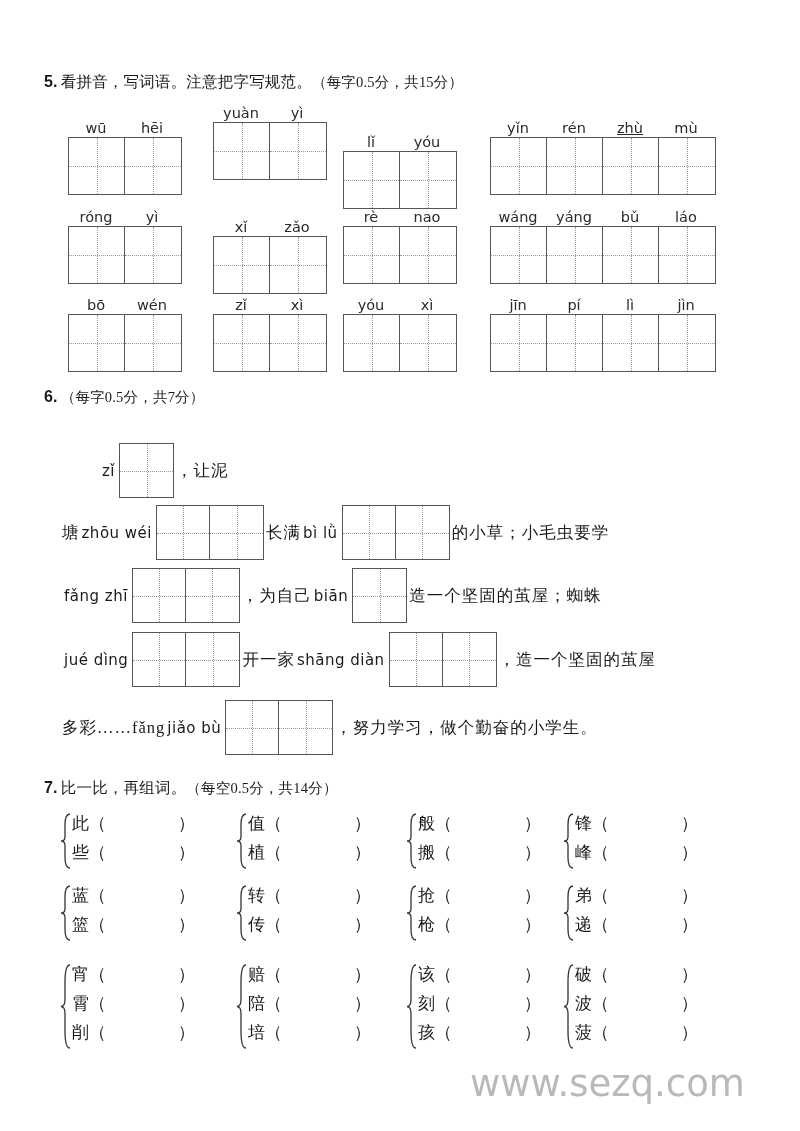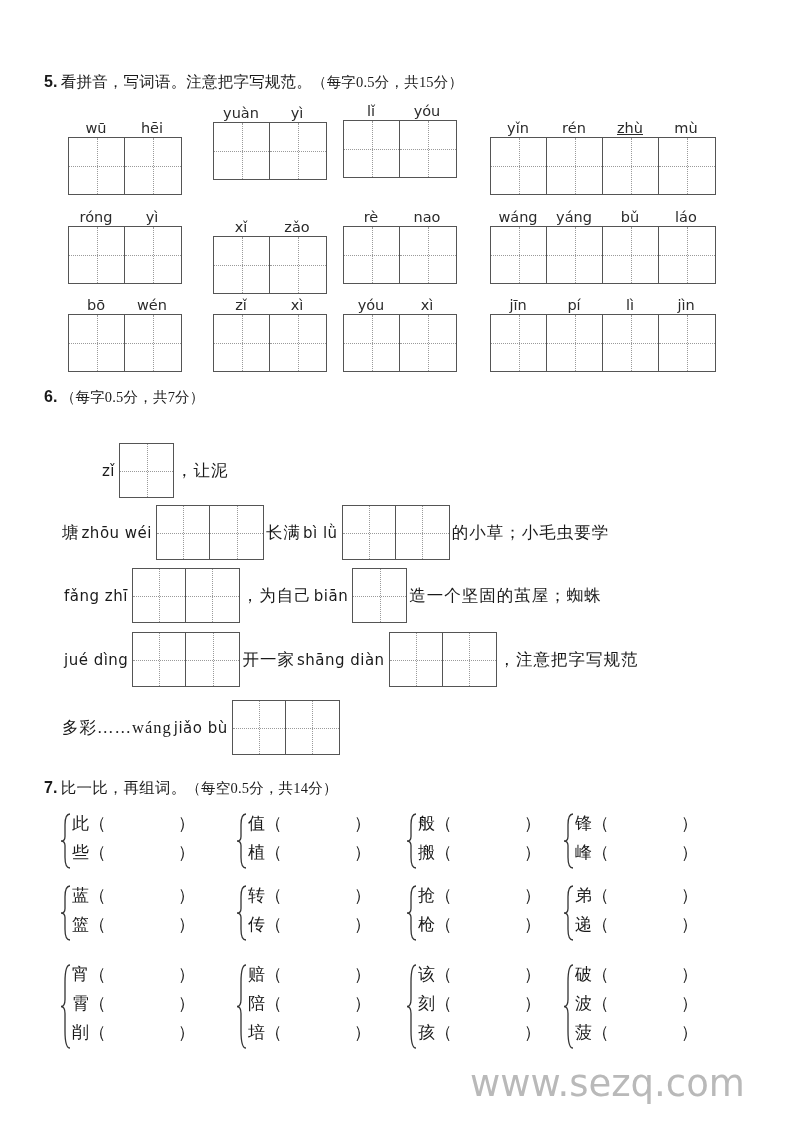--- a/index.html
+++ b/index.html
@@ -188,21 +188,21 @@
       <div class="word-block" style="left: 213px; top: 100px;">
         <div class="pinyin-line">
           <span class="pinyin-cell" style="width: 56px;">yuàn</span>
           <span class="pinyin-cell" style="width: 56px;">yì</span>
         </div>
         <div class="tzg">
           <div class="tzg-cell" style="width: 56px; height: 56px;"></div>
           <div class="tzg-cell" style="width: 56px; height: 56px;"></div>
         </div>
       </div>
-      <div class="word-block" style="left: 343px; top: 98px;">
+      <div class="word-block" style="left: 343px; top: 129px;">
         <div class="pinyin-line">
           <span class="pinyin-cell" style="width: 56px;">lǐ</span>
           <span class="pinyin-cell" style="width: 56px;">yóu</span>
         </div>
         <div class="tzg">
           <div class="tzg-cell" style="width: 56px; height: 56px;"></div>
           <div class="tzg-cell" style="width: 56px; height: 56px;"></div>
         </div>
       </div>
       <div class="word-block" style="left: 490px; top: 115px;">
@@ -355,29 +355,30 @@
         <div class="tzg inline-grid">
           <div class="tzg-cell" style="width: 53px; height: 53px;"></div>
           <div class="tzg-cell" style="width: 53px; height: 53px;"></div>
         </div>
         <span class="han">开一家</span>
         <span class="py">shāng  diàn</span>
         <div class="tzg inline-grid">
           <div class="tzg-cell" style="width: 53px; height: 53px;"></div>
           <div class="tzg-cell" style="width: 53px; height: 53px;"></div>
         </div>
-        <span class="han">，注意把字写规范</span>
+        <span class="han">，造一个坚固的茧屋</span>
       </div>
       <div class="sent-line" style="left: 62px; top: 700px;">
-        <span class="han">多彩……wáng</span>
+        <span class="han">多彩……fǎng</span>
         <span class="py">jiǎo  bù</span>
         <div class="tzg inline-grid">
           <div class="tzg-cell" style="width: 53px; height: 53px;"></div>
           <div class="tzg-cell" style="width: 53px; height: 53px;"></div>
         </div>
+        <span class="han">，努力学习，做个勤奋的小学生。</span>
       </div>
     </div>
 
   <div class="q-head" style="position:absolute; left:44px; top:778px;">
     <span class="q-num">7.</span>
     <span class="q-text">比一比，再组词。</span>
     <span class="q-score">（每空0.5分，共14分）</span>
   </div>
 
   <div id="ex7-groups">

